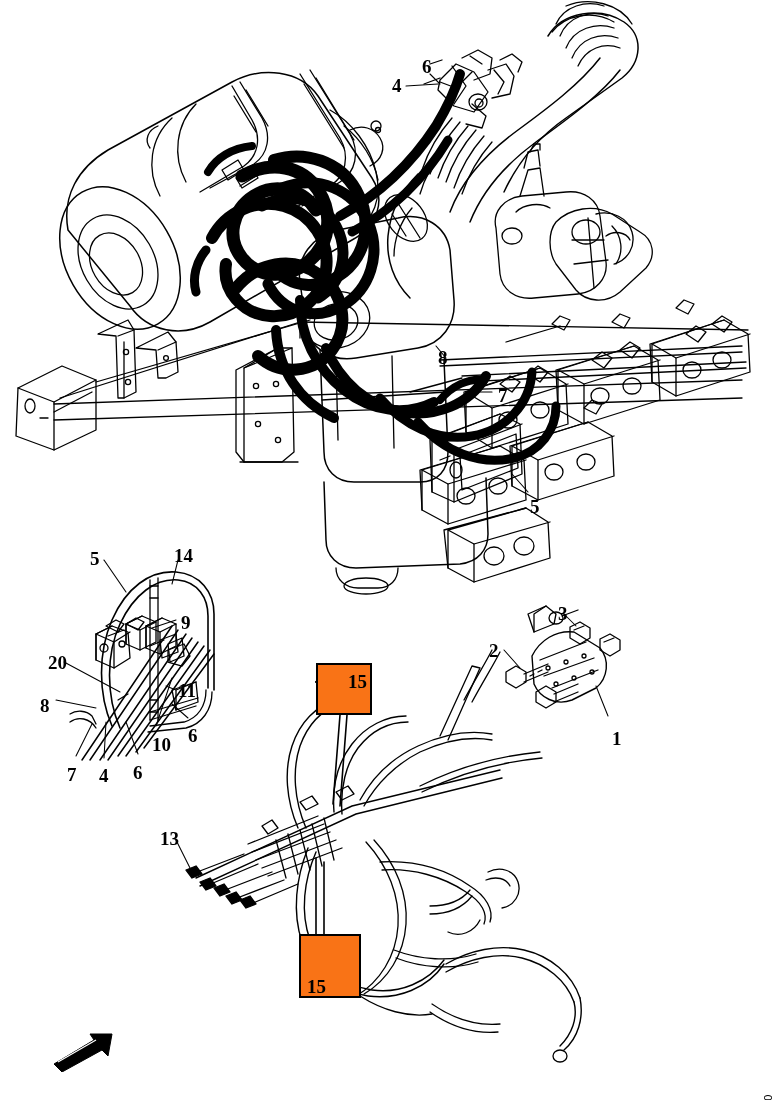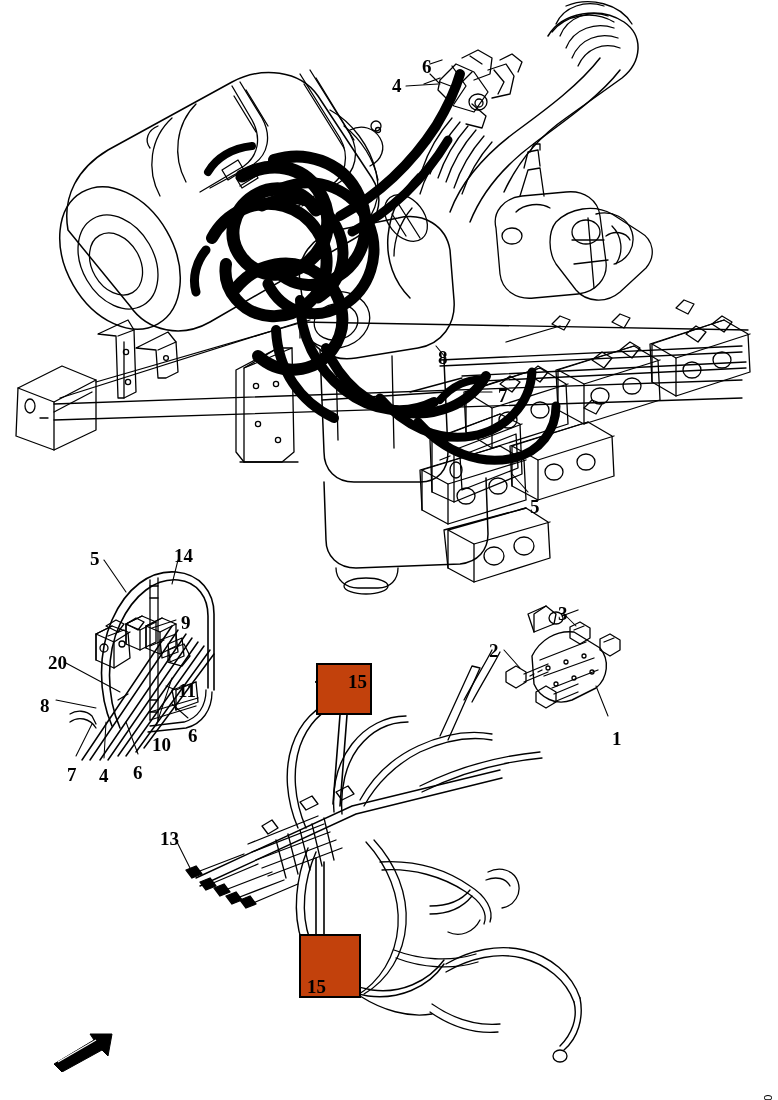--- a/index.html
+++ b/index.html
@@ -30,21 +30,21 @@
     font-weight: bold;
     font-size: 19px;
     line-height: 1;
     color: #000000;
     white-space: nowrap;
     user-select: none;
   }
   .boxed-callout {
     position: absolute;
     border: 2px solid #000;
-    background: #c2410c;
+    background: #f97316;
     box-sizing: border-box;
   }
   .boxed-callout .bc-label {
     position: absolute;
     font-family: "Liberation Serif", serif;
     font-weight: bold;
     font-size: 19px;
     color: #000;
   }
   #ref-number {

